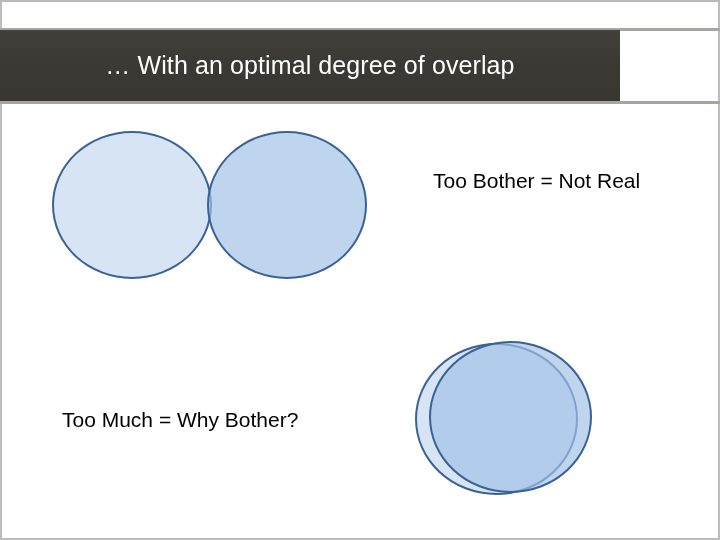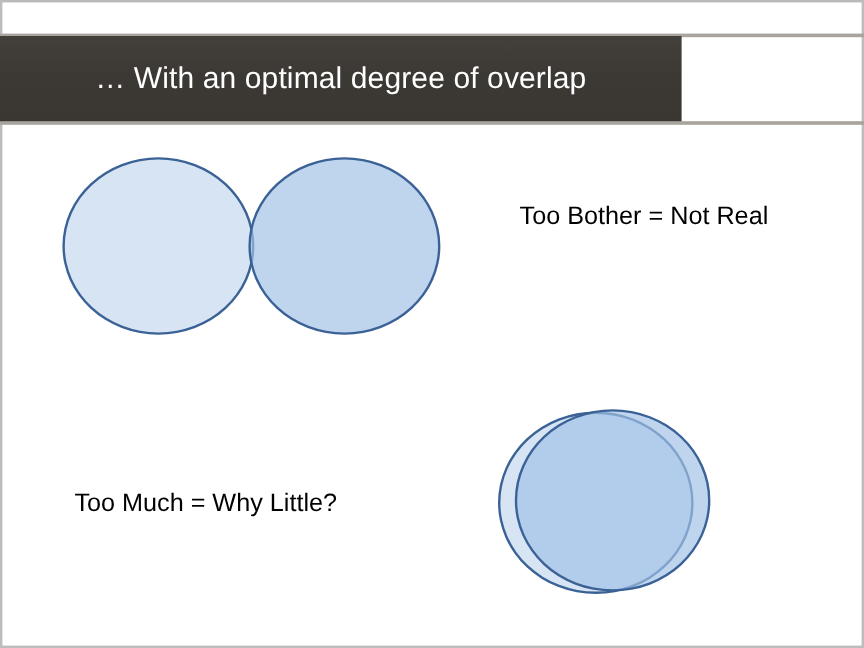--- a/index.html
+++ b/index.html
@@ -56,21 +56,21 @@
     width: 720px;
     height: 2px;
     background: #bdbdbd;
   }
 
   
   .title-band {
     position: absolute;
     left: 0;
     top: 30px;
-    width: 568px;
+    width: 620px;
     height: 72px;
     background: #3e3a36;
     background: linear-gradient(180deg, #433f3b 0%, #3c3834 48%, #3a3632 100%);
     display: flex;
     align-items: center;
     justify-content: center;
     box-sizing: border-box;
   }
   .band-rule-top {
     position: absolute;
@@ -165,15 +165,15 @@
     <div class="circle circle-light" id="circle-top-left"></div>
     <div class="circle circle-medium" id="circle-top-right"></div>
 
     <div class="circle circle-light" id="circle-bottom-back"></div>
     <div class="circle circle-medium" id="circle-bottom-front"></div>
 
   </div>
 
   <div class="caption" id="caption-too-little">Too Bother = Not Real</div>
 
-  <div class="caption" id="caption-too-much">Too Much = Why Little?</div>
+  <div class="caption" id="caption-too-much">Too Much = Why Bother?</div>
 
 </div>
 
 </body></html>

